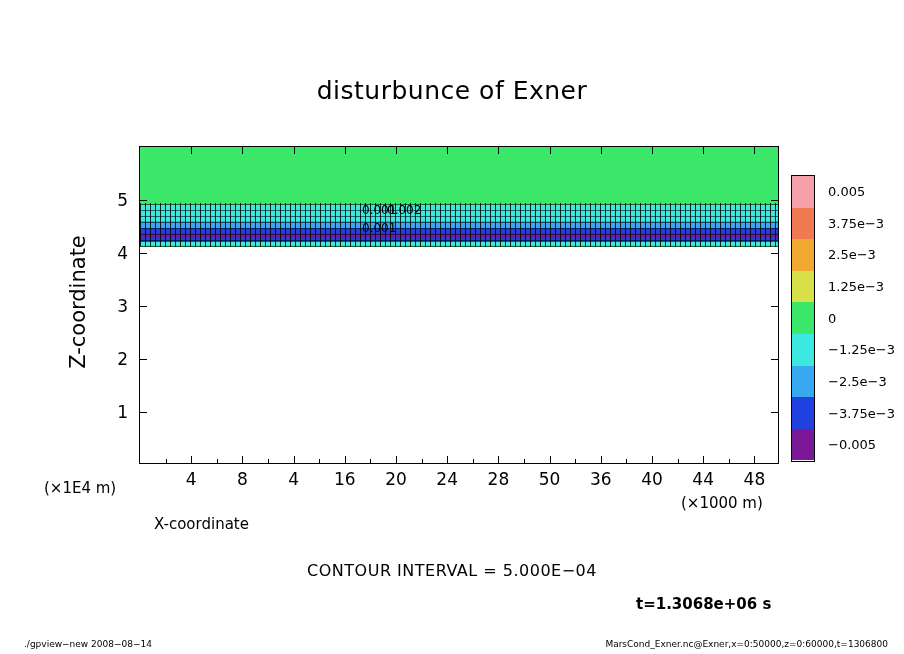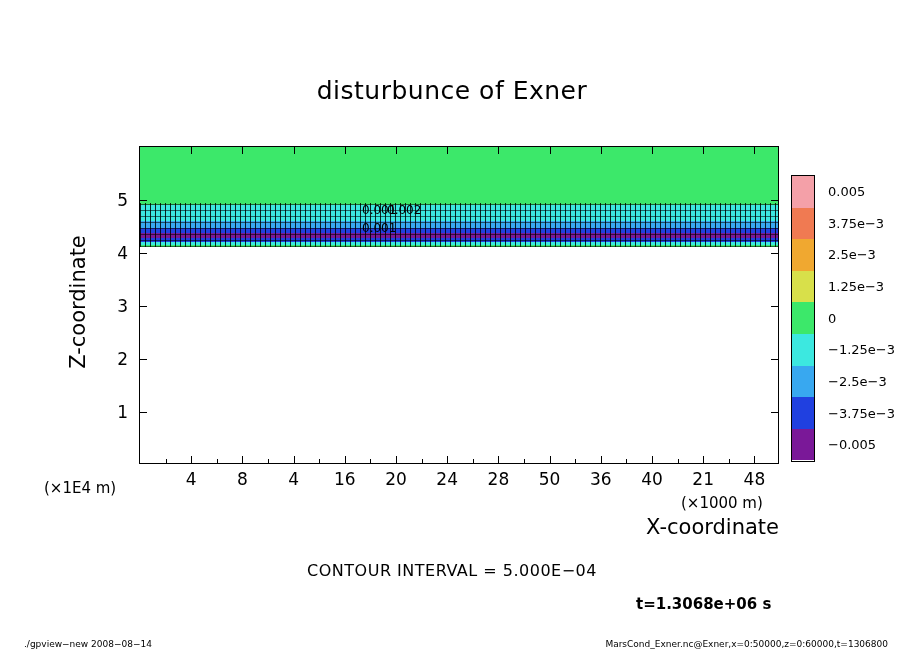--- a/index.html
+++ b/index.html
@@ -24,21 +24,21 @@
   
   .tick-b{position:absolute;bottom:0;width:1px;height:7px;background:#000;}
   .tick-t{position:absolute;top:0;width:1px;height:7px;background:#000;}
   .tick-l{position:absolute;left:0;height:1px;width:7px;background:#000;}
   .tick-r{position:absolute;right:0;height:1px;width:7px;background:#000;}
   .tick-b.minor,.tick-t.minor{height:4px;}
 
   .xlab{position:absolute;top:322px;transform:translateX(-50%);font-size:17px;}
   .ylab{position:absolute;left:-12px;transform:translate(-100%,-50%);font-size:17px;}
 
-  #x-axis-title{left:139px;top:515px;width:640px;text-align:right;font-size:21px;}
+  #x-axis-title{left:154px;top:515px;width:640px;text-align:left;font-size:15px;}
   #y-axis-title{
     left:-42px;top:290px;width:240px;text-align:center;font-size:21px;
     transform:rotate(-90deg);
   }
 
   #x-unit-left{left:44px;top:479px;font-size:15px;}
   #x-unit-right{left:681px;top:494px;font-size:15px;}
 
   #contour-interval{left:0;top:561px;width:904px;text-align:center;font-size:16px;letter-spacing:0.5px;}
   #time-label{left:636px;top:595px;font-size:15px;font-weight:bold;}
@@ -137,21 +137,21 @@
   <div class="xlab" style="left:51.2px;">4</div>
   <div class="xlab" style="left:102.4px;">8</div>
   <div class="xlab" style="left:153.6px;">4</div>
   <div class="xlab" style="left:204.8px;">16</div>
   <div class="xlab" style="left:256px;">20</div>
   <div class="xlab" style="left:307.2px;">24</div>
   <div class="xlab" style="left:358.4px;">28</div>
   <div class="xlab" style="left:409.6px;">50</div>
   <div class="xlab" style="left:460.8px;">36</div>
   <div class="xlab" style="left:512px;">40</div>
-  <div class="xlab" style="left:563.2px;">21</div>
+  <div class="xlab" style="left:563.2px;">44</div>
   <div class="xlab" style="left:614.4px;">48</div>
 
   <div class="ylab" style="top:265px;">1</div>
   <div class="ylab" style="top:212px;">2</div>
   <div class="ylab" style="top:159px;">3</div>
   <div class="ylab" style="top:106px;">4</div>
   <div class="ylab" style="top:53px;">5</div>
 </div>
 
 <div class="abs" id="x-axis-title">X-coordinate</div>

